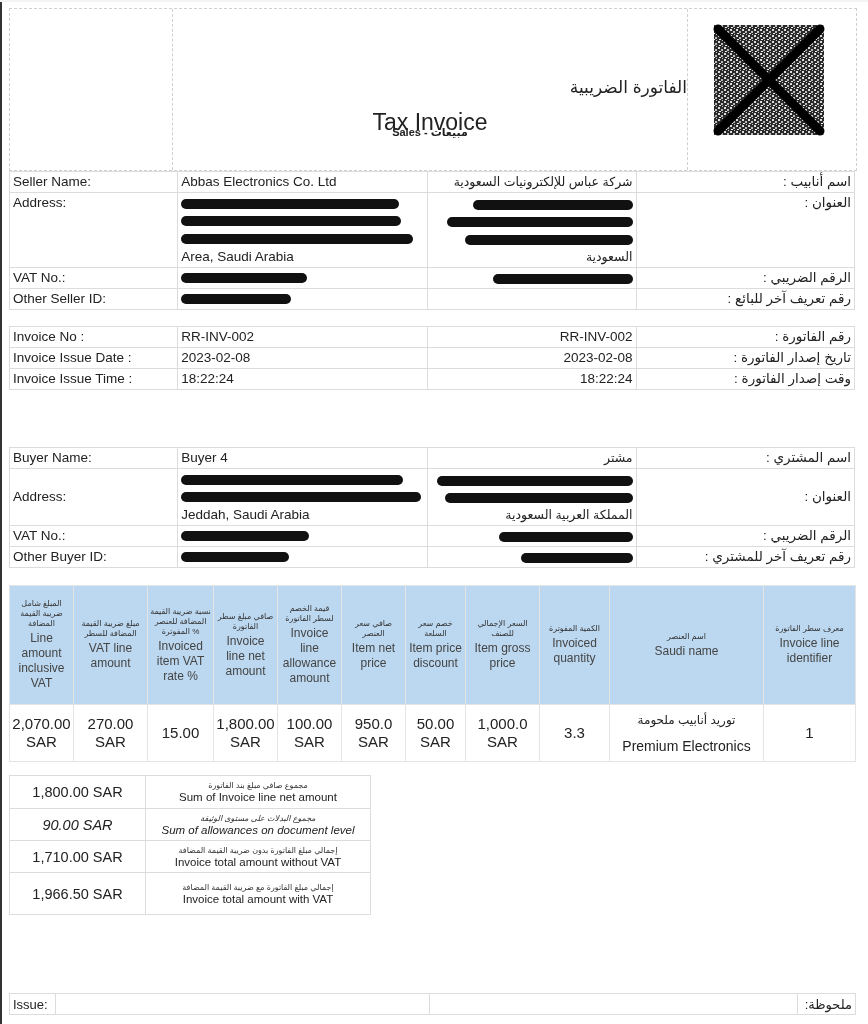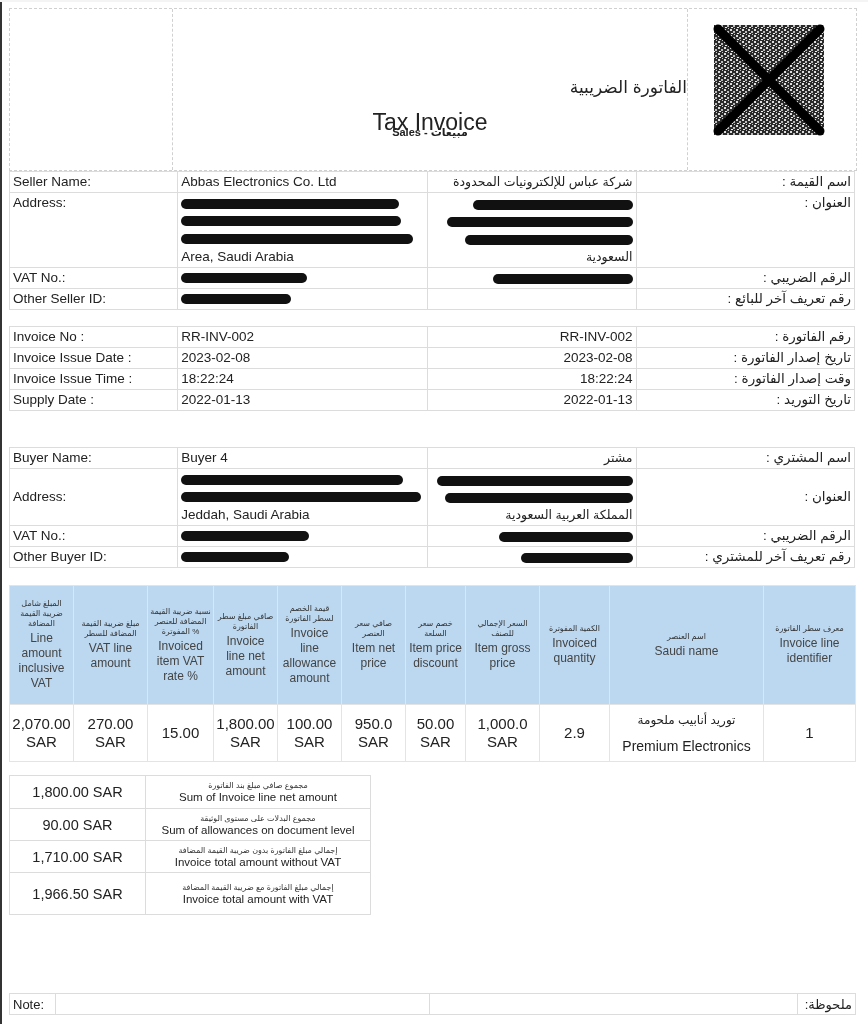--- a/index.html
+++ b/index.html
@@ -82,22 +82,22 @@
   <colgroup>
       <col class="c1">
       <col class="c2">
       <col class="c3">
       <col class="c4">
     </colgroup>
   <tbody>
       <tr>
     <td>Seller Name:</td>
     <td>Abbas Electronics Co. Ltd</td>
-    <td class="val-ar">شركة عباس للإلكترونيات المحدودة</td>
-    <td class="ar">اسم القيمة :</td>
+    <td class="val-ar">شركة عباس للإلكترونيات السعودية</td>
+    <td class="ar">اسم أنابيب :</td>
   </tr>
   <tr>
     <td>Address:</td>
     <td style="height:72px;">
       <span class="redact" style="width:218px;margin-top:2px;"></span><br>
       <span class="redact" style="width:220px;"></span><br>
       <span class="redact" style="width:232px;"></span><br>
       <span>Area, Saudi Arabia</span>
     </td>
     <td class="val-ar">
@@ -141,26 +141,20 @@
     <td>Invoice Issue Date :</td>
     <td>2023-02-08</td>
     <td class="ar" style="direction:ltr;">2023-02-08</td>
     <td class="ar">تاريخ إصدار الفاتورة :</td>
   </tr>
   <tr>
     <td>Invoice Issue Time :</td>
     <td>18:22:24</td>
     <td class="ar" style="direction:ltr;">18:22:24</td>
     <td class="ar">وقت إصدار الفاتورة :</td>
-  </tr>
-  <tr>
-    <td>Supply Date :</td>
-    <td>2022-01-13</td>
-    <td class="ar" style="direction:ltr;">2022-01-13</td>
-    <td class="ar">تاريخ التوريد :</td>
   </tr>
 </tbody>
   </table>
 
 <table class="info" style="top:447px;">
   <colgroup>
       <col class="c1">
       <col class="c2">
       <col class="c3">
       <col class="c4">
@@ -231,37 +225,37 @@
   </tr>
   <tr>
     <td>2,070.00 SAR</td>
     <td>270.00 SAR</td>
     <td>15.00</td>
     <td>1,800.00 SAR</td>
     <td>100.00 SAR</td>
     <td>950.0 SAR</td>
     <td>50.00 SAR</td>
     <td>1,000.0 SAR</td>
-    <td>2.9</td>
+    <td>3.3</td>
     <td style="font-size:14px;">
       <div style="direction:rtl;font-size:12px;margin-bottom:8px;">توريد أنابيب ملحومة</div>
       <div>Premium Electronics</div>
     </td>
     <td>1</td>
   </tr>
 </tbody>
   </table>
 
 <table class="totals">
   <tbody>
       <tr style="height:33px;">
     <td class="amt">1,800.00 SAR</td>
     <td class="lbl"><span class="ar">مجموع صافي مبلغ بند الفاتورة</span><span>Sum of Invoice line net amount</span></td>
   </tr>
-  <tr style="height:32px;">
+  <tr style="height:32px;font-style:italic;">
     <td class="amt">90.00 SAR</td>
     <td class="lbl"><span class="ar">مجموع البدلات على مستوى الوثيقة</span><span>Sum of allowances on document level</span></td>
   </tr>
   <tr style="height:32px;">
     <td class="amt">1,710.00 SAR</td>
     <td class="lbl"><span class="ar">إجمالي مبلغ الفاتورة بدون ضريبة القيمة المضافة</span><span>Invoice total amount without VAT</span></td>
   </tr>
   <tr style="height:42px;">
     <td class="amt">1,966.50 SAR</td>
     <td class="lbl"><span class="ar">إجمالي مبلغ الفاتورة مع ضريبة القيمة المضافة</span><span>Invoice total amount with VAT</span></td>
@@ -271,19 +265,19 @@
 
 <table class="note">
   <colgroup>
       <col style="width:46px">
       <col style="width:374px">
       <col style="width:368px">
       <col style="width:58px">
     </colgroup>
   <tbody>
       <tr>
-    <td>Note:</td>
+    <td>Issue:</td>
     <td></td>
     <td></td>
     <td style="direction:rtl;text-align:right;">ملحوظة:</td>
   </tr>
 </tbody>
   </table>
 
 </body></html>

